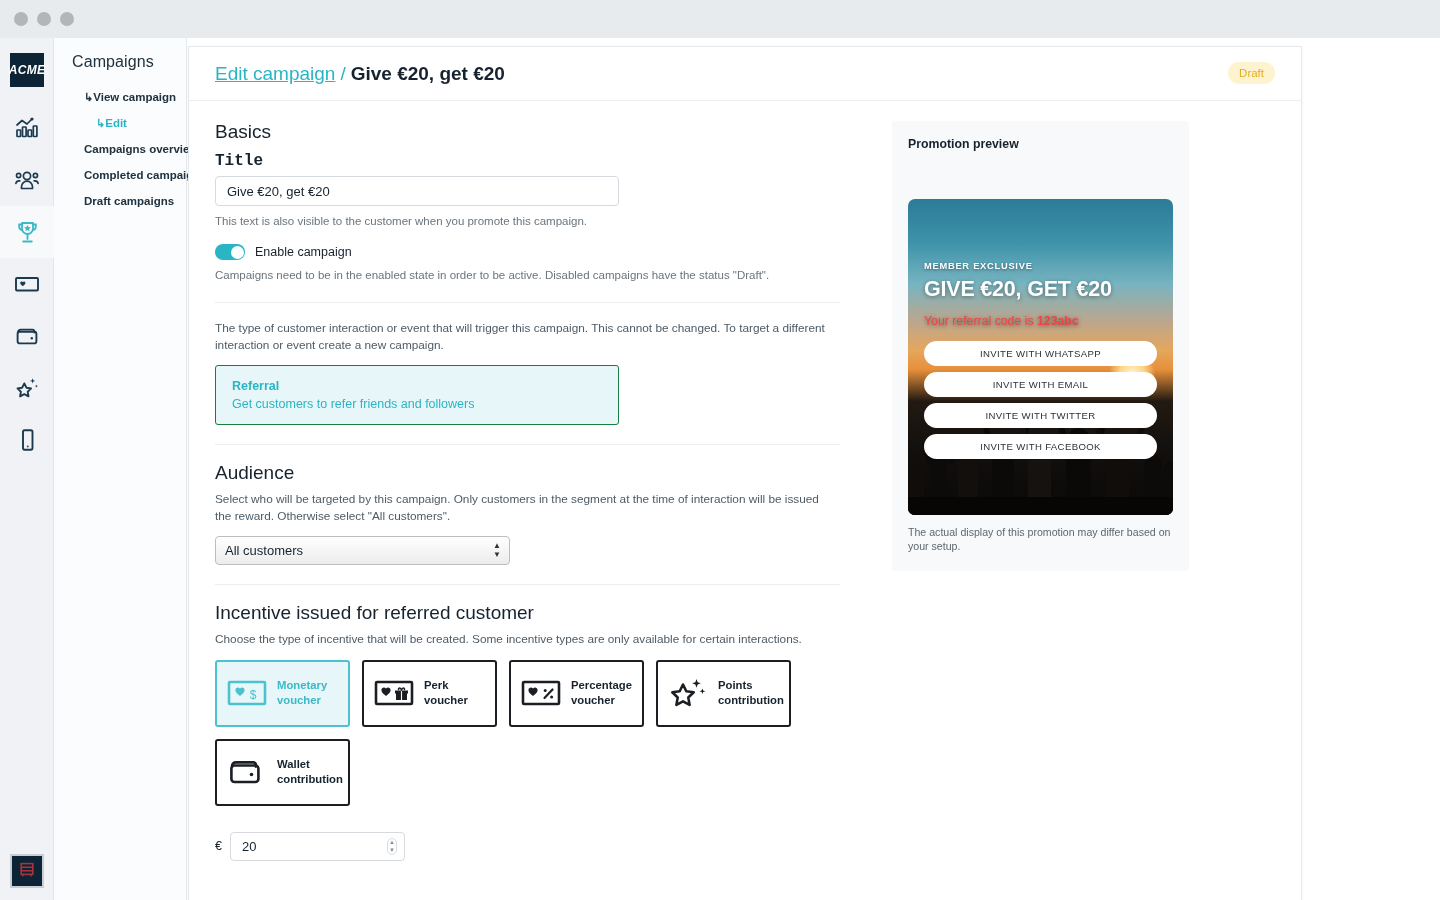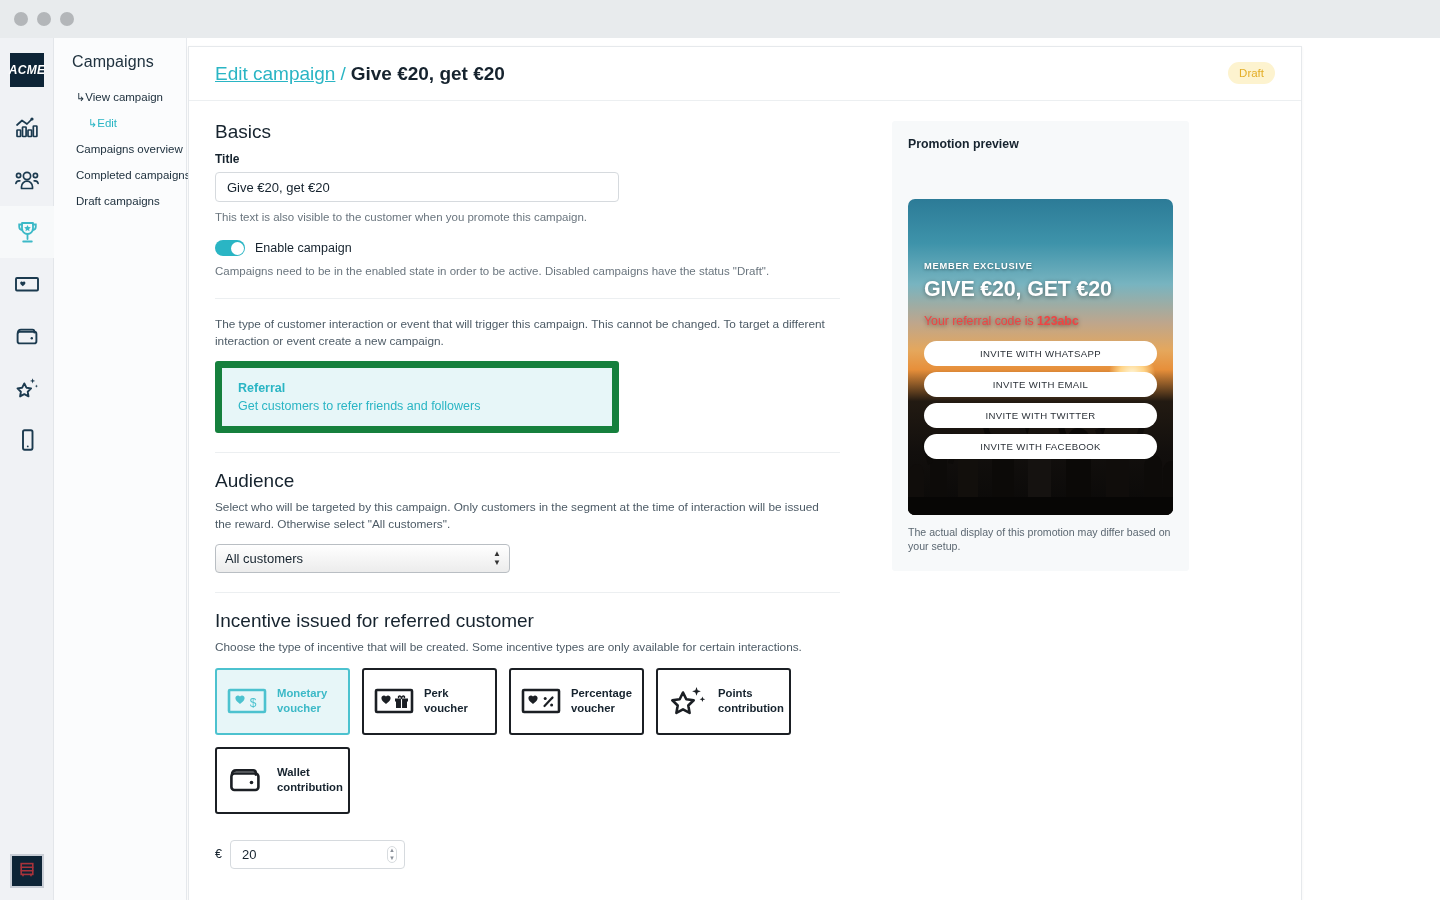--- a/index.html
+++ b/index.html
@@ -54,21 +54,21 @@
   
   .nav {
     position: absolute; left: 54px; top: 0; width: 133px; height: 862px;
     background: #fbfcfd;
     border-right: 1px solid #e7eaee;
   }
   .nav-title {
     position: absolute; left: 18px; top: 15px;
     font-size: 16px; color: #20323f; letter-spacing: .1px;
   }
-  .nav-list { position: absolute; left: 4px; top: 46px; width: 133px; }
+  .nav-list { position: absolute; left: 12px; top: 46px; width: 133px; font-weight: bold; }
   .nav-link {
     display: block; font-size: 11.5px; color: #20323f;
     padding: 5px 0 5px 18px; line-height: 16px; white-space: nowrap;
     text-decoration: none;
   }
   .nav-link.sub { padding-left: 18px; }
   .nav-link.sub2 { padding-left: 30px; color: #2ab5c4; }
   .arrow { font-size: 11px; }
 
   
@@ -103,22 +103,23 @@
   h2.sec {
     font-size: 19px; color: #16232e; font-weight: normal;
     margin-bottom: 9px;
   }
   h2.sec.tight { margin-bottom: 7px; }
   .sec-desc {
     font-size: 11.8px; color: #4d5b66; line-height: 16.5px;
     margin-bottom: 12px; max-width: 615px;
   }
   .fld-label {
-    font-size: 12px; font-weight: bold; color: #16232e;
+    font-size: 16px; font-weight: bold; color: #16232e;
     margin-bottom: 6px;
+    font-family: Liberation Mono, monospace;
   }
   .txt-input {
     width: 404px; height: 30px;
     border: 1px solid #d6dade; border-radius: 4px;
     background: #fff; font-size: 13px; color: #16232e;
     padding: 0 11px; font-family: inherit;
   }
   .help {
     font-size: 11.5px; color: #6a757e; margin-top: 7px; line-height: 16px;
   }
@@ -131,21 +132,21 @@
     position: relative; flex: none;
   }
   .toggle .knob {
     position: absolute; right: 1.5px; top: 1.5px;
     width: 13px; height: 13px; border-radius: 50%; background: #fff;
   }
   .toggle-label { font-size: 12.5px; color: #16232e; margin-left: 10px; }
 
   
   .type-card {
-    width: 404px; border: 7px solid #15803d; background: #e7f6f8;
+    width: 404px; border: 1px solid #15803d; background: #e7f6f8;
     border-radius: 3px; padding: 13px 16px;
   }
   .type-title { font-size: 12.5px; font-weight: bold; color: #2ab5c4; margin-bottom: 4px; }
   .type-sub { font-size: 12.5px; color: #2ab5c4; }
 
   
   .select-wrap { position: relative; width: 295px; }
   .sel {
     width: 295px; height: 29px;
     border: 1px solid #b9bec3; border-radius: 4px;

